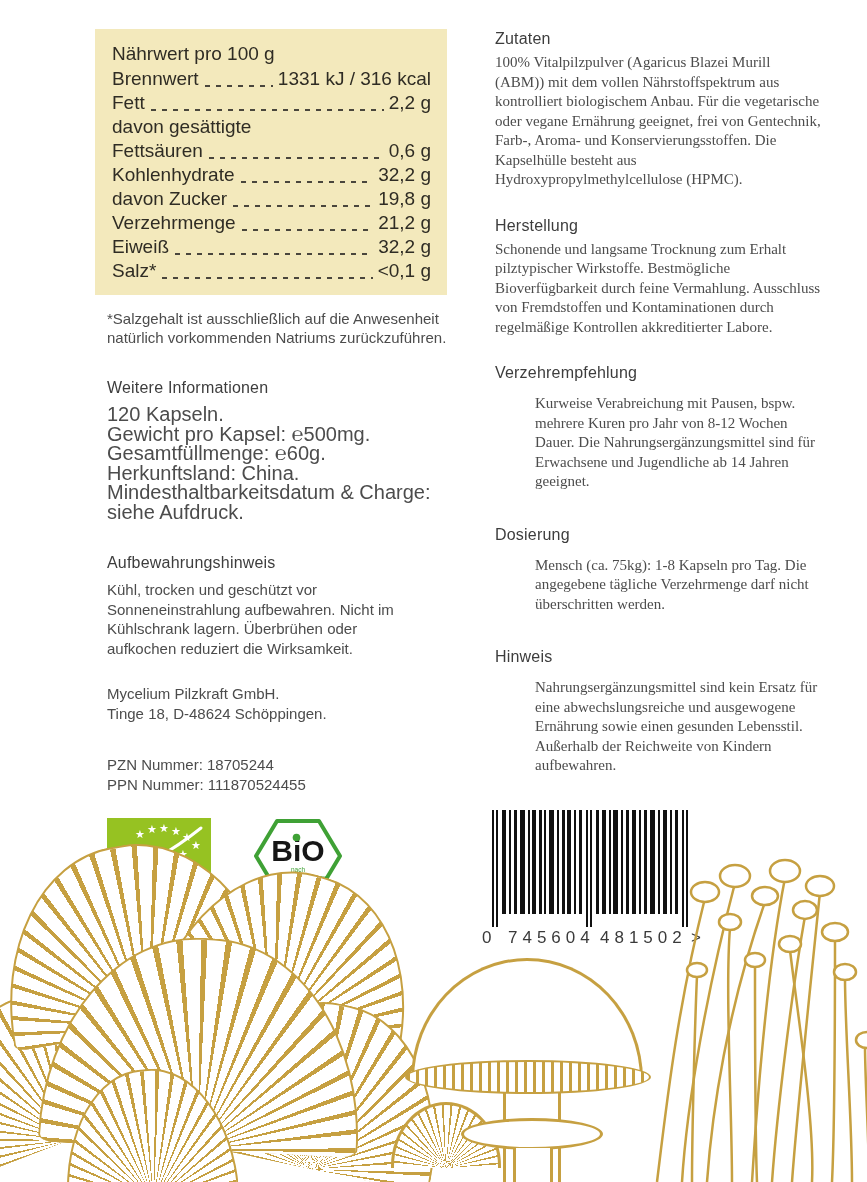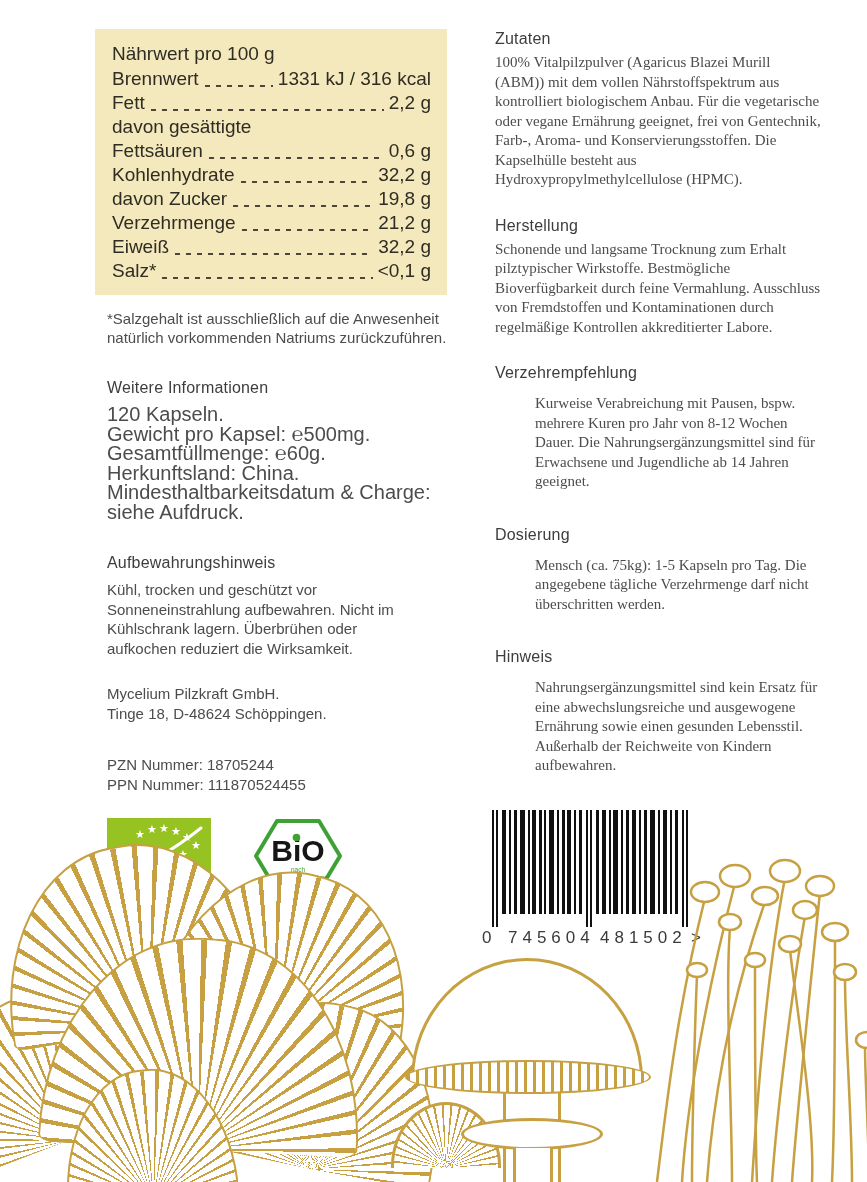--- a/index.html
+++ b/index.html
@@ -261,21 +261,21 @@
       <p class="body-text">Schonende und langsame Trocknung zum Erhalt pilztypischer Wirkstoffe. Bestmögliche Bioverfügbarkeit durch feine Vermahlung. Ausschluss von Fremdstoffen und Kontaminationen durch regelmäßige Kontrollen akkreditierter Labore.</p>
     </section>
 
     <section class="section gap-big">
       <h2 class="sec">Verzehrempfehlung</h2>
       <p class="body-text">Kurweise Verabreichung mit Pausen, bspw. mehrere Kuren pro Jahr von 8-12 Wochen Dauer. Die Nahrungsergänzungsmittel sind für Erwachsene und Jugendliche ab 14 Jahren geeignet.</p>
     </section>
 
     <section class="section gap-big s-dosierung">
       <h2 class="sec">Dosierung</h2>
-      <p class="body-text">Mensch (ca. 75kg): 1-5 Kapseln pro Tag. Die angegebene tägliche Verzehrmenge darf nicht überschritten werden.</p>
+      <p class="body-text">Mensch (ca. 75kg): 1-8 Kapseln pro Tag. Die angegebene tägliche Verzehrmenge darf nicht überschritten werden.</p>
     </section>
 
     <section class="section gap-big s-hinweis">
       <h2 class="sec">Hinweis</h2>
       <p class="body-text">Nahrungsergänzungsmittel sind kein Ersatz für eine abwechslungsreiche und ausgewogene Ernährung sowie einen gesunden Lebensstil. Außerhalb der Reichweite von Kindern aufbewahren.</p>
     </section>
 
     <div class="barcode">
       <svg width="220" height="140" viewBox="0 0 220 140">
         <path fill="#111" d="M10 0h2v117h-2zM14 0h2v117h-2zM104 0h2v117h-2zM108 0h2v117h-2zM200 0h2v117h-2zM204 0h2v117h-2z"></path>

